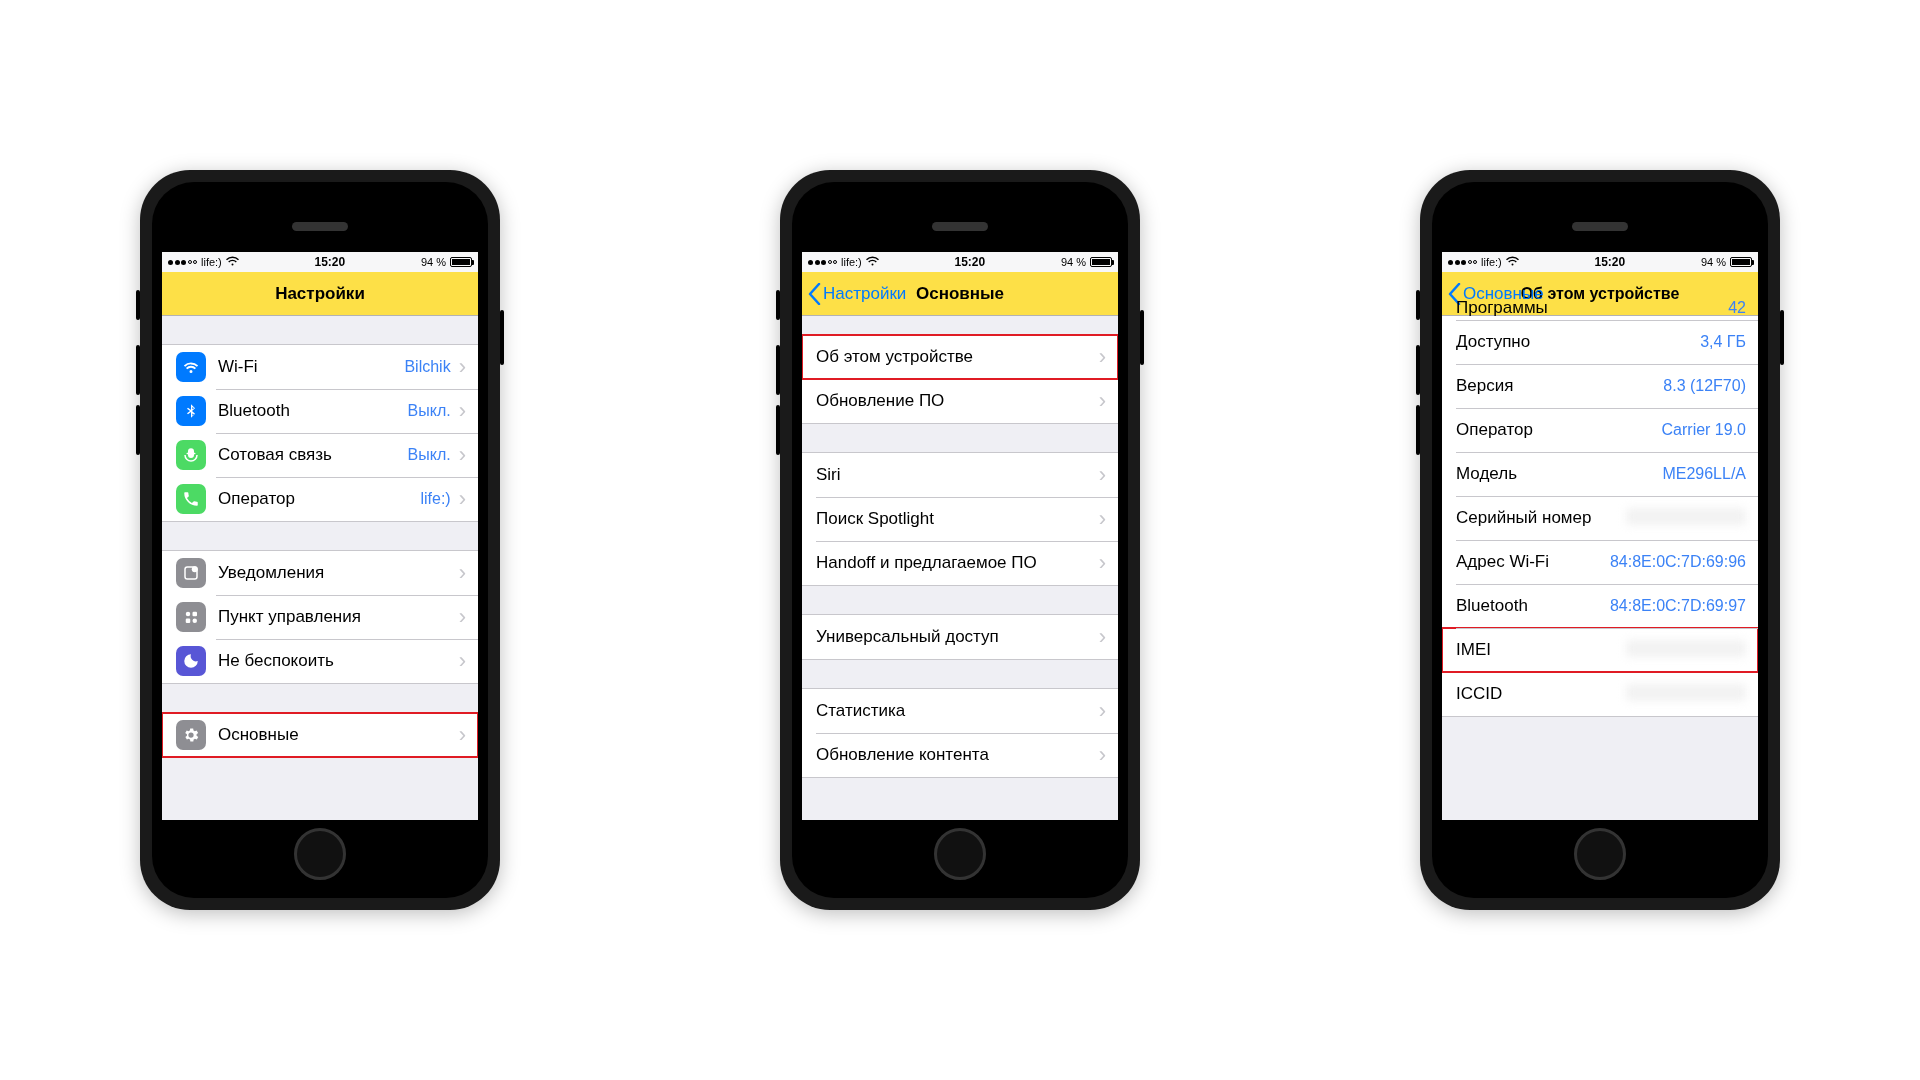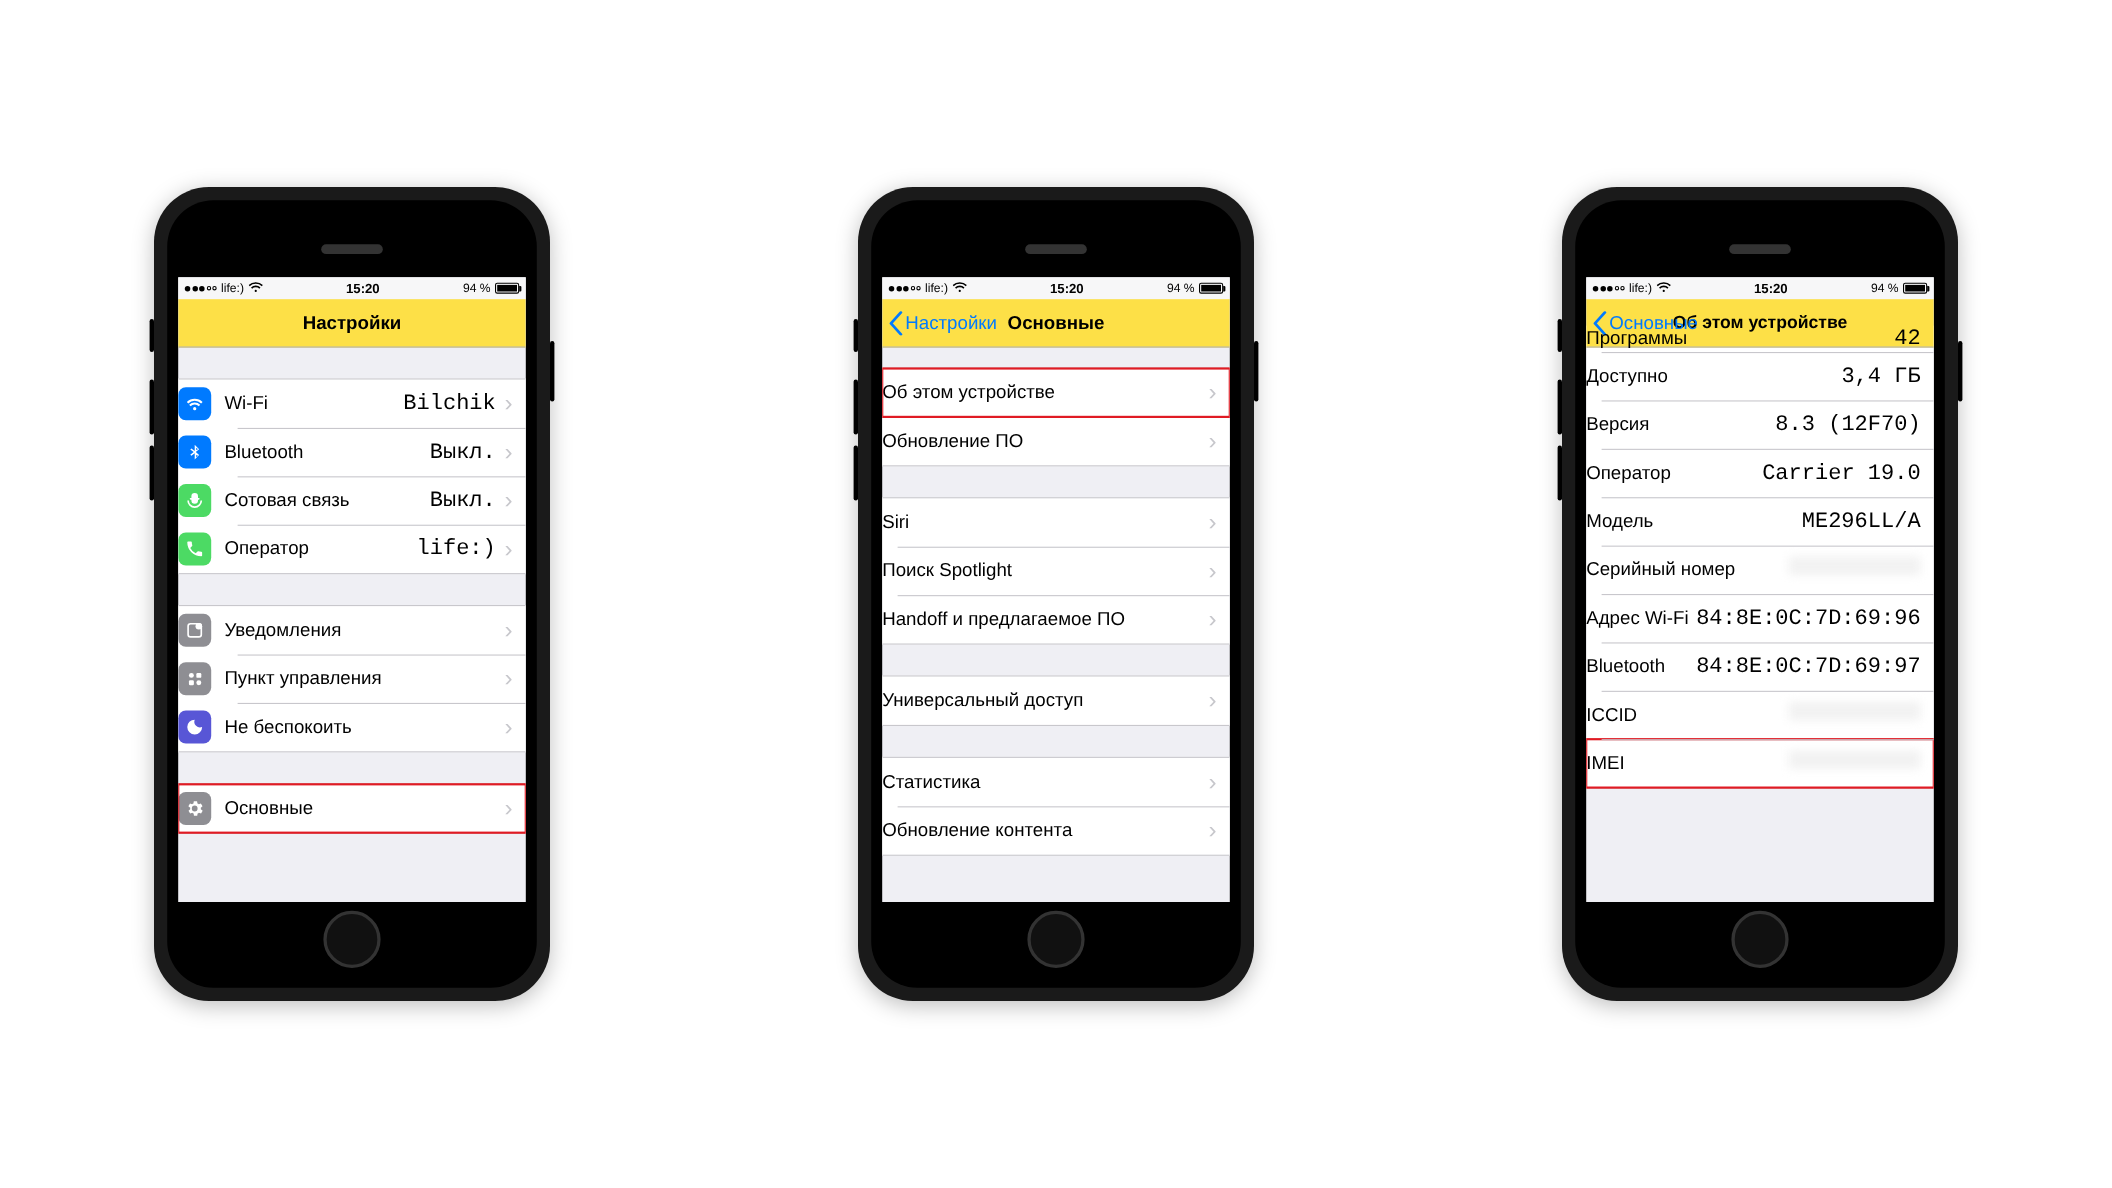--- a/index.html
+++ b/index.html
@@ -31,27 +31,27 @@
   
   .navhdr { height:44px; background:#fde047; border-bottom:1px solid #b2b2b4; display:flex; align-items:center; justify-content:center; position:relative; }
   .navhdr .title { font-weight:600; font-size:17px; }
   .navback { position:absolute; left:6px; top:0; bottom:0; display:flex; align-items:center; color:#007aff; font-size:17px; gap:2px; cursor:default;}
   .navback svg { width:13px; height:22px; }
 
   
   .group { margin-top:28px; background:#fff; border-top:1px solid #c8c7cc; border-bottom:1px solid #c8c7cc; }
   .group.tight { margin-top:18px; }
   .group.first-0 { margin-top:0; border-top:none; }
-  .cell { height:44px; display:flex; align-items:center; padding-left:0; position:relative; }
+  .cell { height:44px; display:flex; align-items:center; padding-left:14px; position:relative; }
   .cell + .cell::before { content:""; position:absolute; top:0; left:14px; right:0; height:1px; background:#c8c7cc; }
   .cell.icon-pad + .cell.icon-pad::before { left:54px; }
   .cell .icon { width:30px; height:30px; border-radius:7px; margin-right:12px; display:flex; align-items:center; justify-content:center; color:#fff; font-size:18px; flex:none;}
   .cell .label { flex:0 0 auto; font-size:17px; }
   .cell .spacer{ flex:1; }
-  .cell .value { color:#000000; font-size:20px; margin-right:8px; text-align:right;font-family:Liberation Mono, monospace; }
+  .cell .value { color:#3b82f6; font-size:16px; margin-right:8px; text-align:right; }
   .cell .chev  { color:#c7c7cc; margin-right:12px; font-size:22px; line-height:1;}
   .cell .switch{ width:50px; height:30px; background:#fff; border:1.5px solid #e5e5ea; border-radius:15px; margin-right:12px; position:relative;}
   .cell .switch::after{content:""; position:absolute; left:1px; top:1px; width:26px; height:26px; background:#fff; border-radius:50%; box-shadow:0 1px 3px rgba(0,0,0,.25);}
 
   .highlight { outline:2.5px solid #e01b24; outline-offset:-1px; z-index:5; }
 
   .blur { filter:blur(4px); color:#ccc !important; }
   .redacted { background:#f2f2f2; display:inline-block; min-width:120px; height:17px; border-radius:2px; }
 
   .icon-airplane { background:#ff9500;} .icon-wifi{background:#007aff;} .icon-bt{background:#007aff;}
@@ -369,26 +369,26 @@
           <div class="cell">
             <span class="label">Адрес Wi-Fi</span>
             <span class="spacer"></span>
             <span class="value" style="margin-right: 12px;">84:8E:0C:7D:69:96</span>
           </div>
           <div class="cell">
             <span class="label">Bluetooth</span>
             <span class="spacer"></span>
             <span class="value" style="margin-right: 12px;">84:8E:0C:7D:69:97</span>
           </div>
-          <div class="cell">
-            <span class="label">ICCID</span>
-            <span class="spacer"></span>
-            <span class="value" style="margin-right: 12px;"><span class="redacted blur"></span></span>
-          </div>
           <div class="cell highlight">
             <span class="label">IMEI</span>
+            <span class="spacer"></span>
+            <span class="value" style="margin-right: 12px;"><span class="redacted blur"></span></span>
+          </div>
+          <div class="cell">
+            <span class="label">ICCID</span>
             <span class="spacer"></span>
             <span class="value" style="margin-right: 12px;"><span class="redacted blur"></span></span>
           </div>
         </div>
     </div>
   </div>
 </div>
 
 </body></html>

